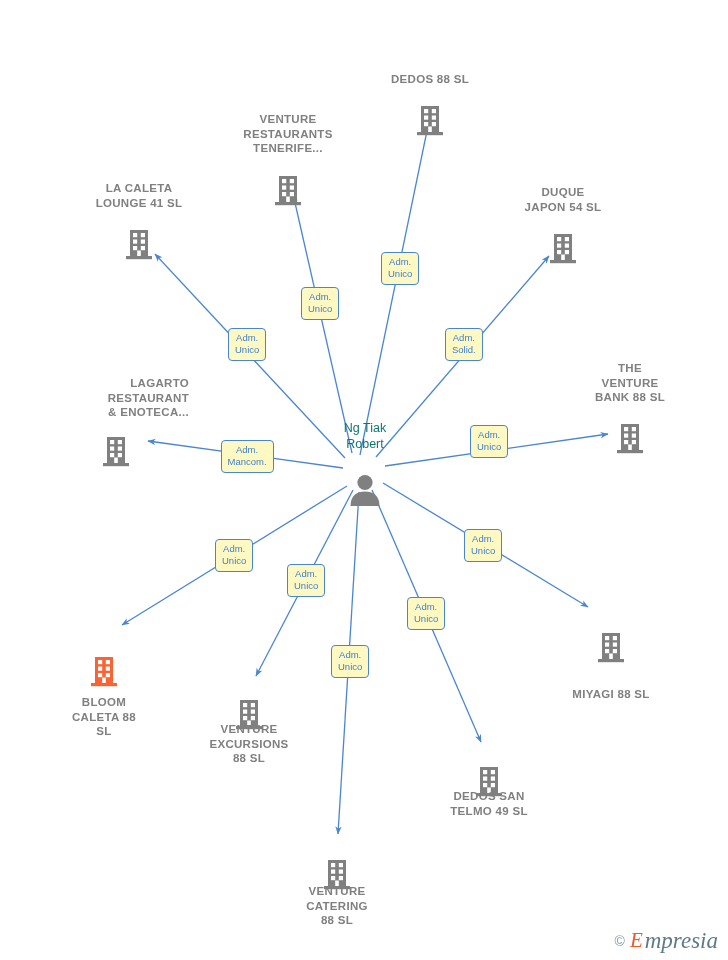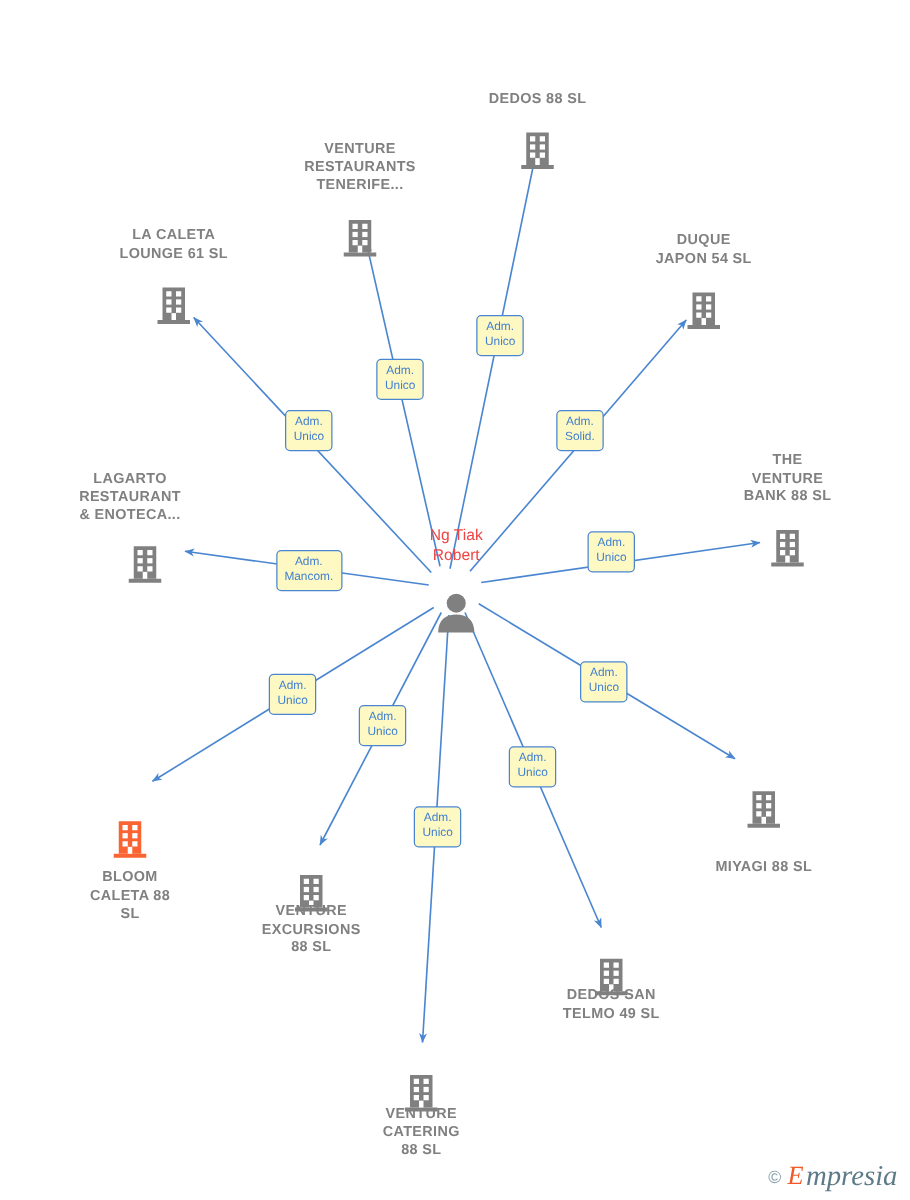--- a/index.html
+++ b/index.html
@@ -38,21 +38,21 @@
     letter-spacing: 0.3px;
     font-weight: bold;
     white-space: pre-line;
   }
   .node-label.highlight {
     color: #808080;
   }
   .person-label {
     font-size: 12.5px;
     line-height: 16px;
-    color: #ef4444;
+    color: #0f766e;
     white-space: pre-line;
     font-weight: normal;
   }
   .glyph {
     display: block;
     margin: 0 auto;
     line-height: 0;
   }
   .edge-label {
     position: absolute;
@@ -174,21 +174,21 @@
             <rect x="9" y="5" width="4.2" height="4.2" fill="#fff"></rect>
             <rect x="16.8" y="5" width="4.2" height="4.2" fill="#fff"></rect>
             <rect x="9" y="11.5" width="4.2" height="4.2" fill="#fff"></rect>
             <rect x="16.8" y="11.5" width="4.2" height="4.2" fill="#fff"></rect>
             <rect x="9" y="18" width="4.2" height="4.2" fill="#fff"></rect>
             <rect x="16.8" y="18" width="4.2" height="4.2" fill="#fff"></rect>
             <rect x="13.2" y="22.5" width="3.6" height="5.5" fill="#fff"></rect>
           </svg></span></div>
       <div class="node" style="left: 139px; top: 181px;">
         <div class="node-label">LA CALETA
-LOUNGE 61  SL</div>
+LOUNGE 41  SL</div>
       </div>
       <div class="node" style="left: 630px; top: 422px;"><span><svg class="glyph" width="30" height="32" viewBox="0 0 30 32" xmlns="http://www.w3.org/2000/svg">
             <rect x="6" y="2" width="18" height="26" fill="#808080"></rect>
             <rect x="2" y="28" width="26" height="3.2" fill="#808080"></rect>
             <rect x="9" y="5" width="4.2" height="4.2" fill="#fff"></rect>
             <rect x="16.8" y="5" width="4.2" height="4.2" fill="#fff"></rect>
             <rect x="9" y="11.5" width="4.2" height="4.2" fill="#fff"></rect>
             <rect x="16.8" y="11.5" width="4.2" height="4.2" fill="#fff"></rect>
             <rect x="9" y="18" width="4.2" height="4.2" fill="#fff"></rect>
             <rect x="16.8" y="18" width="4.2" height="4.2" fill="#fff"></rect>
@@ -203,21 +203,21 @@
             <rect x="6" y="2" width="18" height="26" fill="#808080"></rect>
             <rect x="2" y="28" width="26" height="3.2" fill="#808080"></rect>
             <rect x="9" y="5" width="4.2" height="4.2" fill="#fff"></rect>
             <rect x="16.8" y="5" width="4.2" height="4.2" fill="#fff"></rect>
             <rect x="9" y="11.5" width="4.2" height="4.2" fill="#fff"></rect>
             <rect x="16.8" y="11.5" width="4.2" height="4.2" fill="#fff"></rect>
             <rect x="9" y="18" width="4.2" height="4.2" fill="#fff"></rect>
             <rect x="16.8" y="18" width="4.2" height="4.2" fill="#fff"></rect>
             <rect x="13.2" y="22.5" width="3.6" height="5.5" fill="#fff"></rect>
           </svg></span></div>
-      <div class="node" style="left: 104px; top: 376px;">
+      <div class="node" style="left: 124px; top: 376px; text-align: right;">
         <div class="node-label">LAGARTO
 RESTAURANT
 &amp; ENOTECA...</div>
       </div>
       <div class="node" style="left: 611px; top: 631px;"><span><svg class="glyph" width="30" height="32" viewBox="0 0 30 32" xmlns="http://www.w3.org/2000/svg">
             <rect x="6" y="2" width="18" height="26" fill="#808080"></rect>
             <rect x="2" y="28" width="26" height="3.2" fill="#808080"></rect>
             <rect x="9" y="5" width="4.2" height="4.2" fill="#fff"></rect>
             <rect x="16.8" y="5" width="4.2" height="4.2" fill="#fff"></rect>
             <rect x="9" y="11.5" width="4.2" height="4.2" fill="#fff"></rect>

